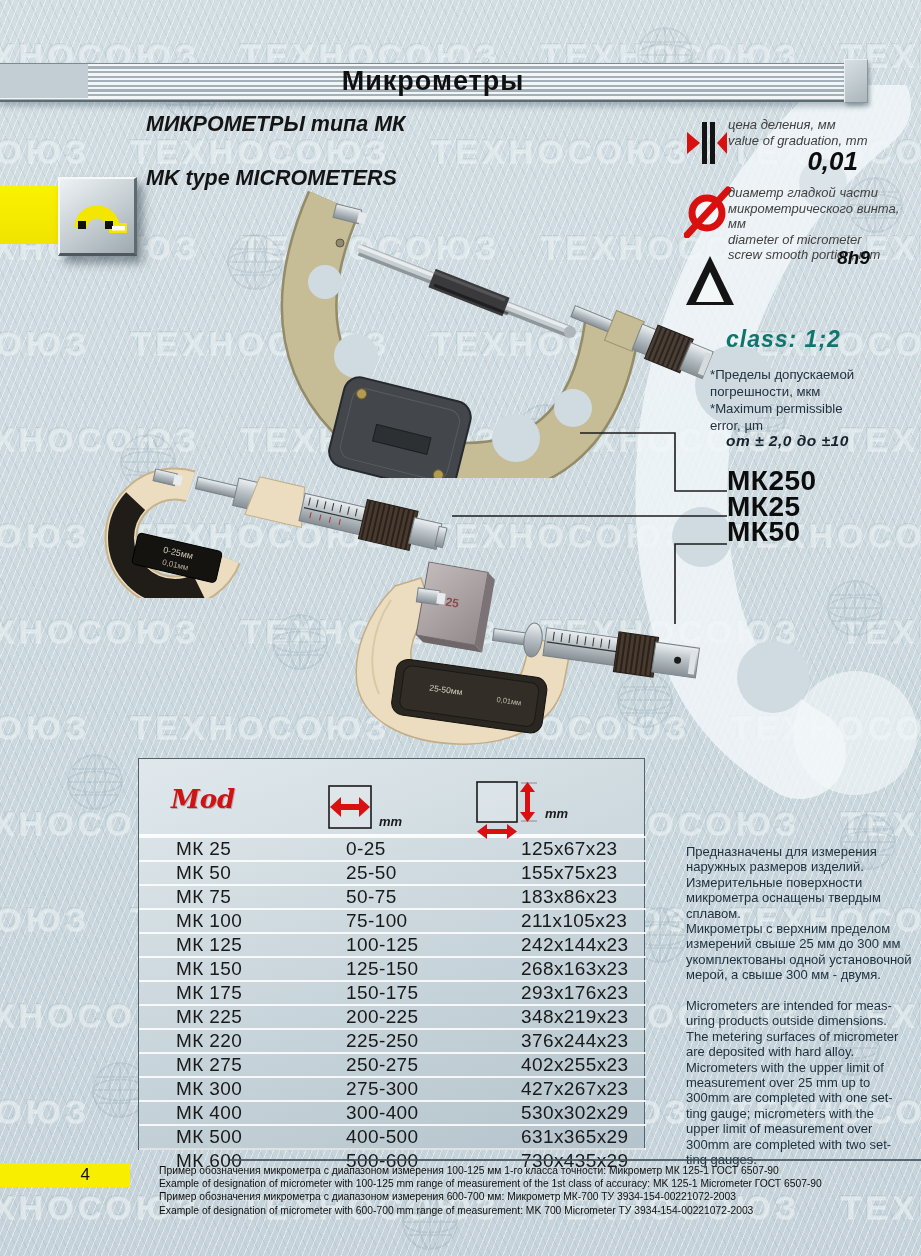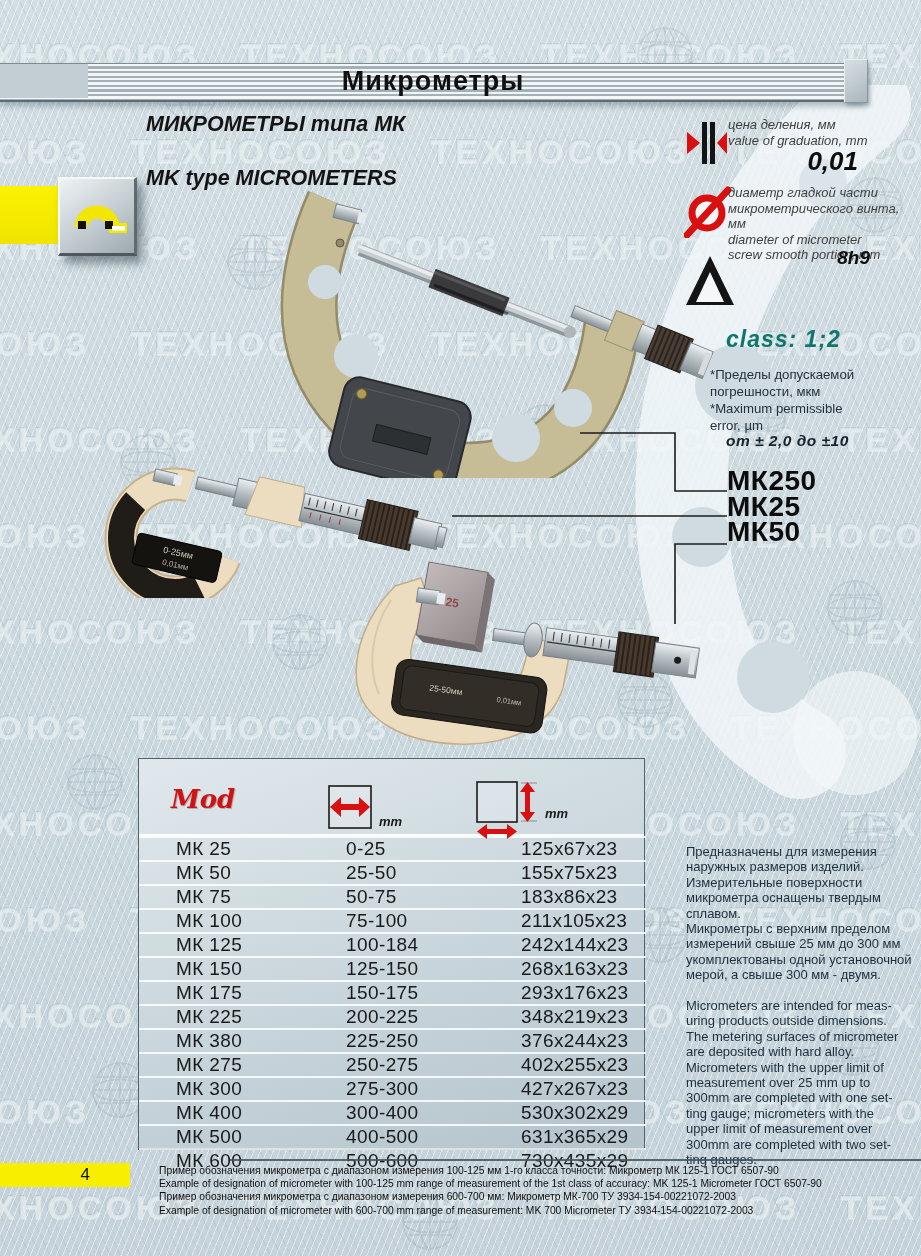--- a/index.html
+++ b/index.html
@@ -370,40 +370,40 @@
           <td>50-75</td>
           <td>183x86x23</td>
         </tr>
         <tr>
           <td>МК 100</td>
           <td>75-100</td>
           <td>211x105x23</td>
         </tr>
         <tr>
           <td>МК 125</td>
-          <td>100-184</td>
+          <td>100-125</td>
           <td>242x144x23</td>
         </tr>
         <tr>
           <td>МК 150</td>
           <td>125-150</td>
           <td>268x163x23</td>
         </tr>
         <tr>
           <td>МК 175</td>
           <td>150-175</td>
           <td>293x176x23</td>
         </tr>
         <tr>
           <td>МК 225</td>
           <td>200-225</td>
           <td>348x219x23</td>
         </tr>
         <tr>
-          <td>МК 380</td>
+          <td>МК 220</td>
           <td>225-250</td>
           <td>376x244x23</td>
         </tr>
         <tr>
           <td>МК 275</td>
           <td>250-275</td>
           <td>402x255x23</td>
         </tr>
         <tr>
           <td>МК 300</td>

